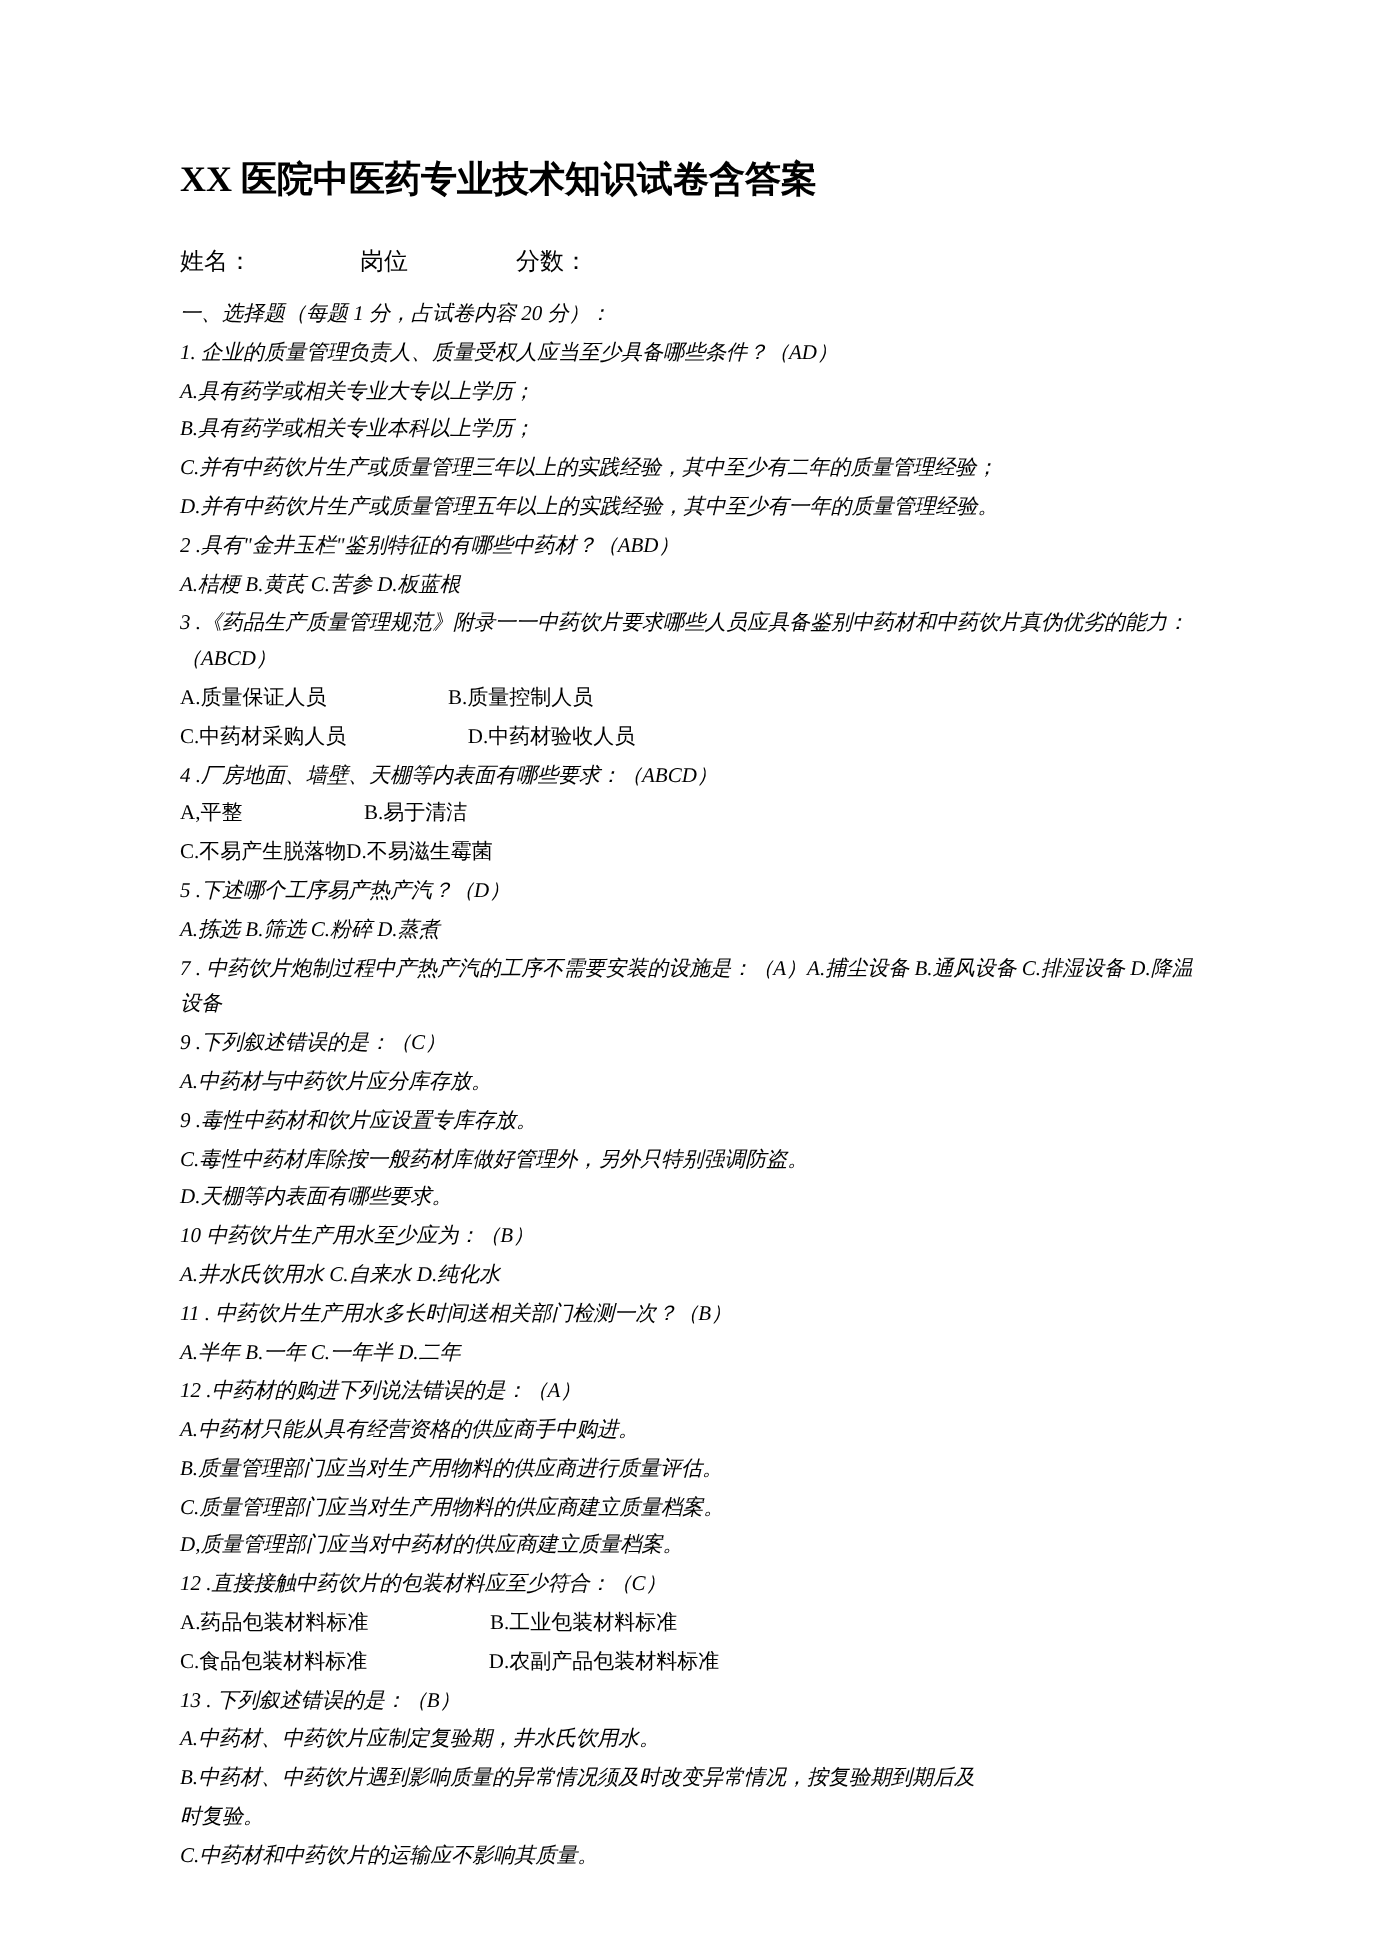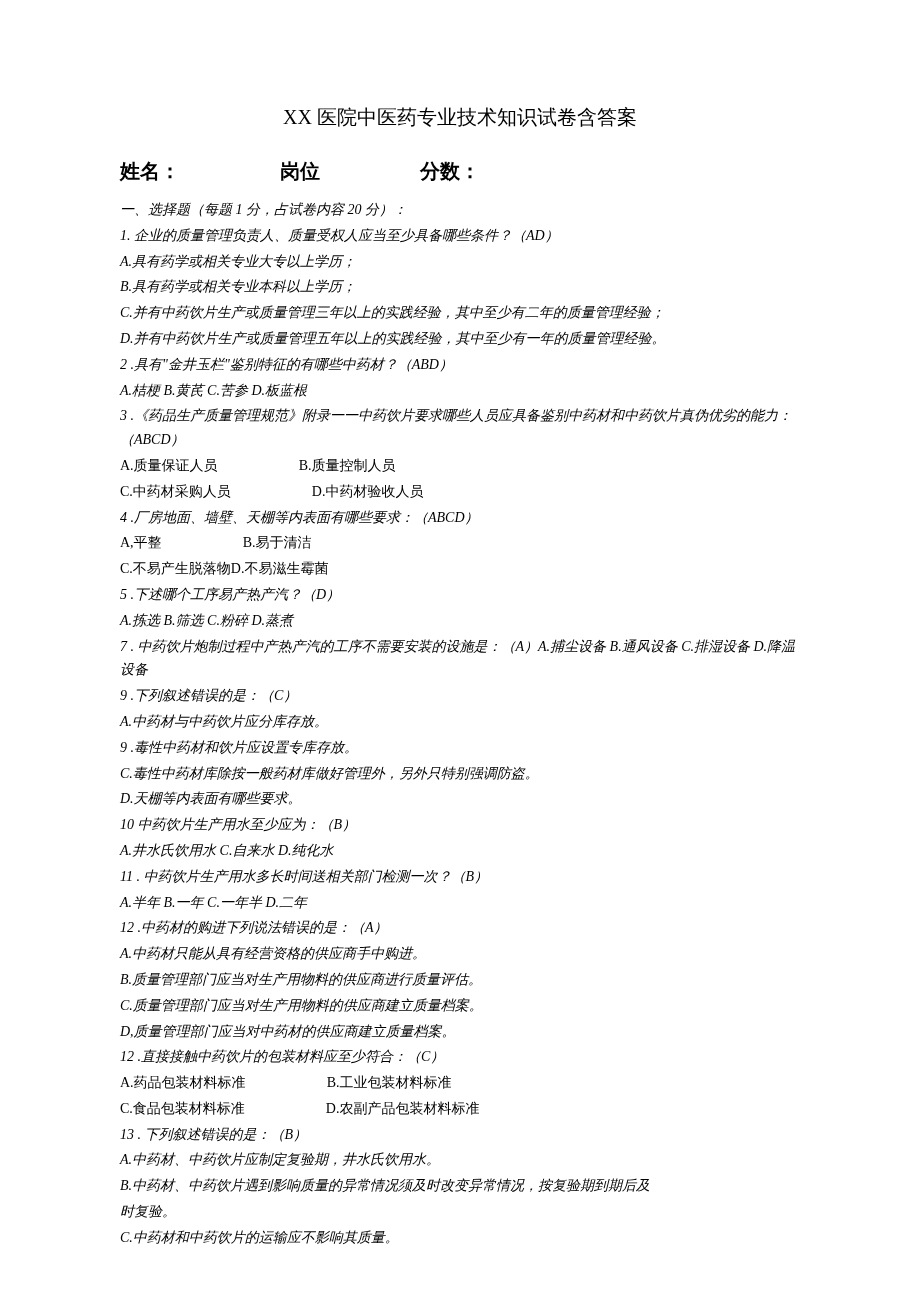--- a/index.html
+++ b/index.html
@@ -7,31 +7,30 @@
       margin: 0;
       padding: 100px 120px 60px 120px;
       background: #fff;
       color: #000;
       font-size: 14px;
       line-height: 1.7;
       width: 920px;
       box-sizing: border-box;
     }
     .title {
-      text-align: center;
-      font-size: 20px;
-      font-weight: normal;
+      font-size: 24px;
+      font-weight: bold;
       margin-bottom: 20px;
     }
     .header-row {
-      font-size: 20px;
-      font-weight: bold;
+      font-size: 16px;
+      font-weight: normal;
       margin-bottom: 10px;
       display: flex;
-      gap: 100px;
+      gap: 72px;
     }
     .line {
       margin: 2px 0;
       font-style: italic;
     }
     .opt-row {
       display: flex;
       gap: 81px;
       margin: 2px 0;
     }

